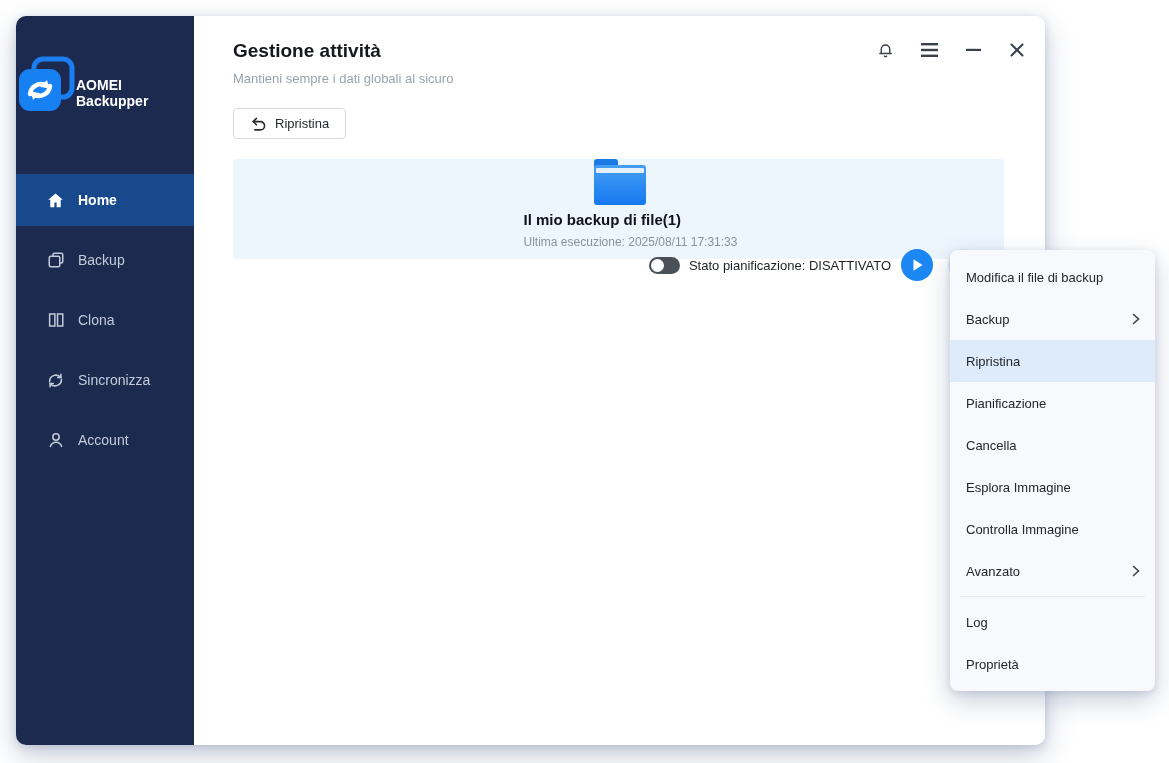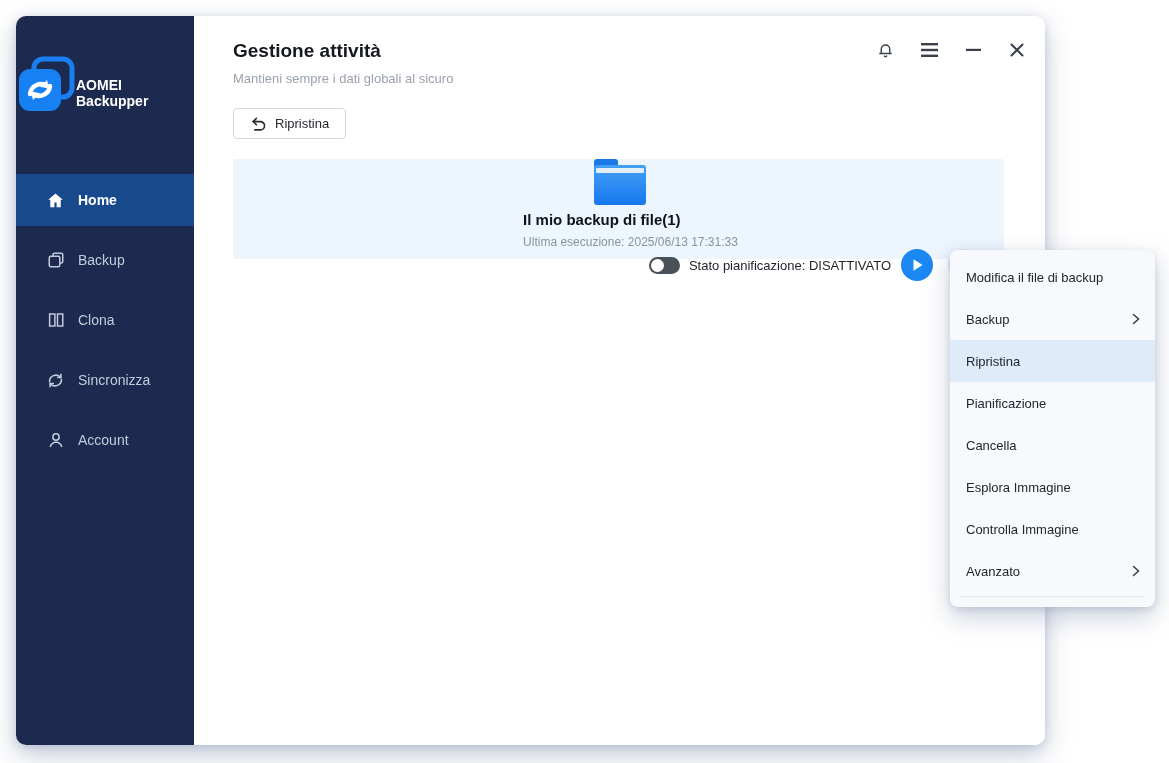--- a/index.html
+++ b/index.html
@@ -189,21 +189,21 @@
 
       
       <div class="task-card">
         <div class="folder-icon">
           <div class="folder-tab"></div>
           <div class="folder-body"></div>
           <div class="folder-sheet"></div>
         </div>
         <div class="task-text">
           <div class="task-title">Il mio backup di file(1)</div>
-          <div class="task-sub">Ultima esecuzione: 2025/06/13 17:31:33</div>
+          <div class="task-sub">Ultima esecuzione: 2025/08/11 17:31:33</div>
         </div>
 
         <div class="task-right">
           <div class="toggle">
             <div class="toggle-knob"></div>
           </div>
           <div class="schedule-label">Stato pianificazione: DISATTIVATO</div>
           <div class="play-btn">
             <svg width="13" height="14" viewBox="0 0 13 14">
                 <path d="M2.5 1.2 11.5 7 2.5 12.8z" fill="#ffffff"></path>
@@ -249,13 +249,19 @@
   </div>
   <div class="menu-item">
     <span>Avanzato</span>
     <span class="menu-chevron">
       <svg width="8" height="12" viewBox="0 0 8 12" fill="none" stroke="#3e4248" stroke-width="1.6" stroke-linecap="round">
           <path d="M1.5 1.5 6.5 6 1.5 10.5"></path>
         </svg>
     </span>
   </div>
   <div class="menu-sep"></div>
+  <div class="menu-item">
+    <span>Log</span>
+  </div>
+  <div class="menu-item">
+    <span>Proprietà</span>
+  </div>
 </div>
 
 </body></html>

